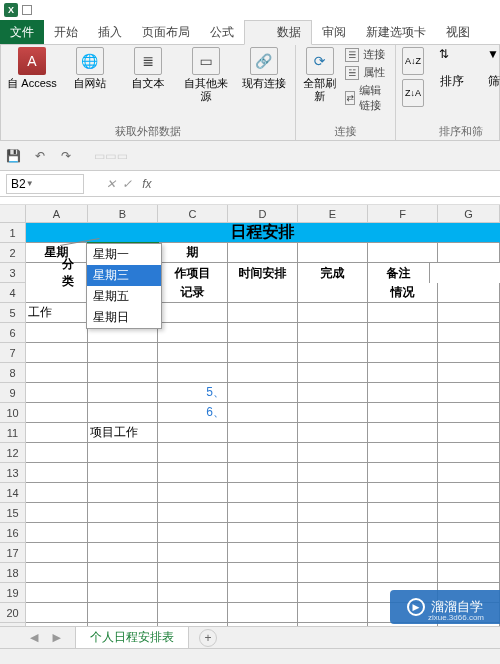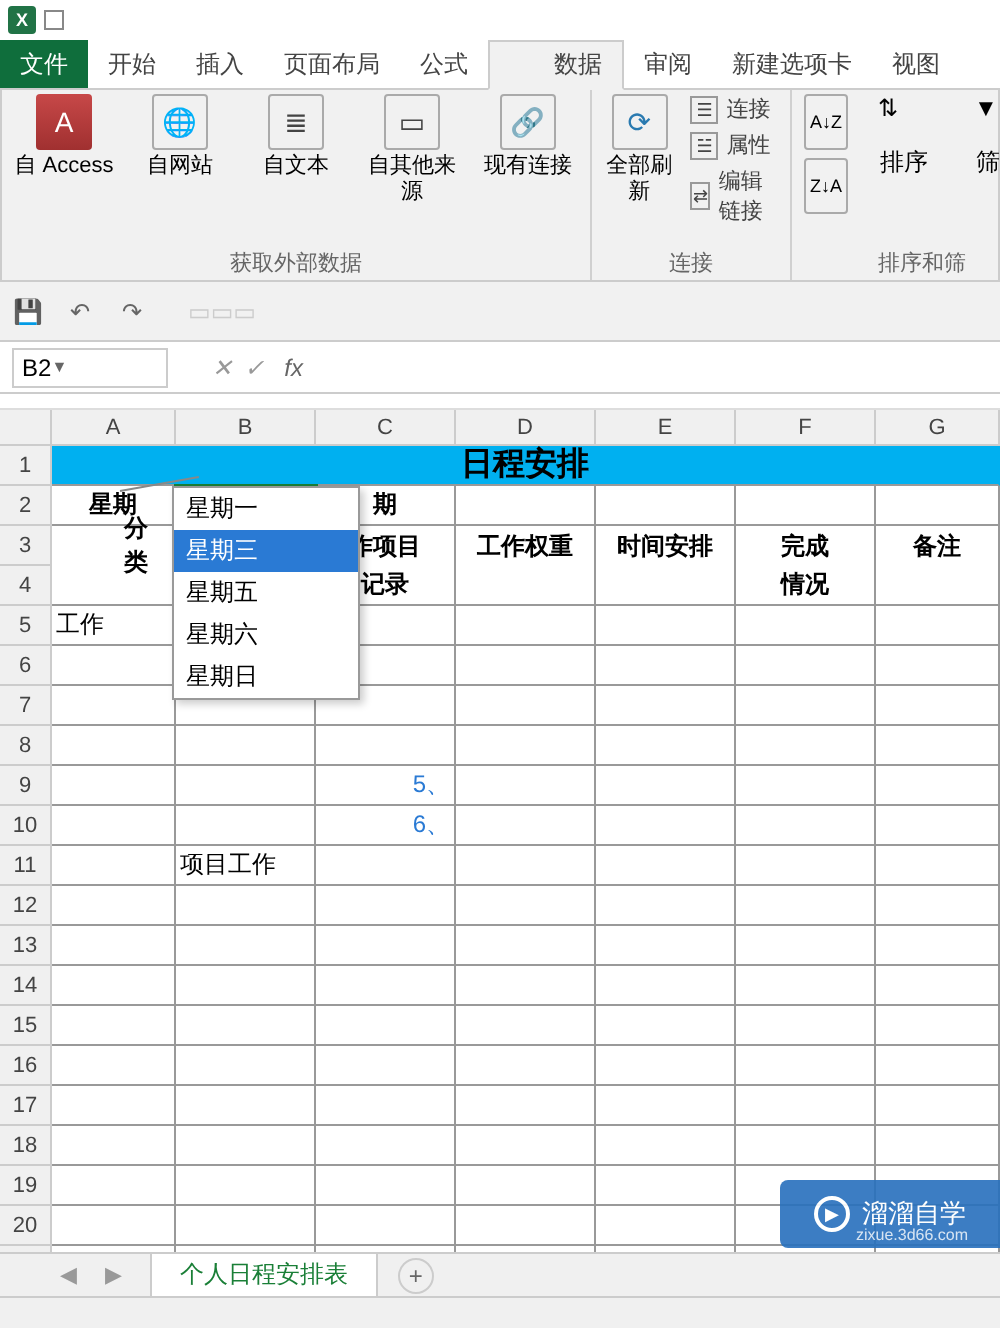--- a/index.html
+++ b/index.html
@@ -53,21 +53,21 @@
   .rh { width:26px; background:#f0f0f0; border-right:1px solid #ccc; border-bottom:1px solid #ccc; display:flex;align-items:center;justify-content:center;font-size:11px;color:#444;}
   .cell { border-right:1px solid #999; border-bottom:1px solid #999; display:flex;align-items:center;padding:0 2px;font-size:12px;}
   .wa { width:62px;} .wb { width:70px;} .wc { width:70px;} .wd { width:70px;} .we{width:70px;} .wf{width:70px;} .wg{width:62px;}
   .row1 .cell { background:#00b0f0; border-right:1px solid #00b0f0; font-weight:bold; font-size:16px; justify-content:center;}
   .merge-title { flex:1; text-align:center;}
   .hdr { font-weight:bold; justify-content:center;}
   .sel { outline:2px solid #1a7f37; outline-offset:-1px; background:#fff; position:relative;}
   .filter-btn { position:absolute; right:1px; top:1px; bottom:1px; width:16px; border:1px solid #999; background:#eee; display:flex;align-items:center;justify-content:center;font-size:8px;}
 
   
-  .dropdown { position:absolute; left:86px; top:38px; width:94px; background:#fff; border:1px solid #999; box-shadow:2px 2px 4px rgba(0,0,0,0.2); z-index:10;}
+  .dropdown { position:absolute; left:86px; top:38px; width:76px; background:#fff; border:1px solid #999; box-shadow:2px 2px 4px rgba(0,0,0,0.2); z-index:10;}
   .dropdown div { padding:2px 6px; font-size:12px;}
   .dropdown div.sel-item { background:#2a7ad4; color:#fff;}
 
   
   .sheettabs { position:absolute; bottom:16px; left:0; right:0; height:22px; background:#f0f0f0; border-top:1px solid #ccc; display:flex; align-items:center; padding-left:30px; gap:4px;}
   .sheettabs .nav { color:#999; margin-right:10px; font-size:11px;}
   .sheettab { padding:2px 14px; border:1px solid #ccc; border-bottom:2px solid #1a7f37; background:#fff; font-size:12px; color:#1a7f37;}
   .addsheet { width:18px;height:18px; border:1px solid #ccc; border-radius:50%; display:flex;align-items:center;justify-content:center; color:#666; margin-left:6px;}
 
   
@@ -216,21 +216,20 @@
     <div class="cell we"></div>
     <div class="cell wf"></div>
     <div class="cell wg"></div>
   </div>
 
   <div class="rowc">
     <div class="rh">3</div>
     <div class="cell wa hdr" style="border-bottom:none;padding-left:36px;">分类</div>
     <div class="cell wb"></div>
     <div class="cell wc hdr" style="border-bottom:none;">作项目</div>
-    <div class="cell wd hdr" style="border-bottom:none;">工作权重</div>
     <div class="cell we hdr" style="border-bottom:none;">时间安排</div>
     <div class="cell wf hdr" style="border-bottom:none;">完成</div>
     <div class="cell wg hdr" style="border-bottom:none;">备注</div>
   </div>
 
   <div class="rowc">
     <div class="rh">4</div>
     <div class="cell wa"></div>
     <div class="cell wb"></div>
     <div class="cell wc hdr">记录</div>
@@ -415,21 +414,20 @@
       <div class="cell wf"></div>
       <div class="cell wg"></div>
     </div>
 
   <div class="connector"></div>
 
   <div class="dropdown">
     <div>星期一</div>
     <div class="sel-item">星期三</div>
     <div>星期五</div>
-    <div>星期六</div>
     <div>星期日</div>
   </div>
 
 </div>
 
 <div class="sheettabs">
   <span class="nav">◀</span>
   <span class="nav">▶</span>
   <div class="sheettab">个人日程安排表</div>
   <div class="addsheet">+</div>

